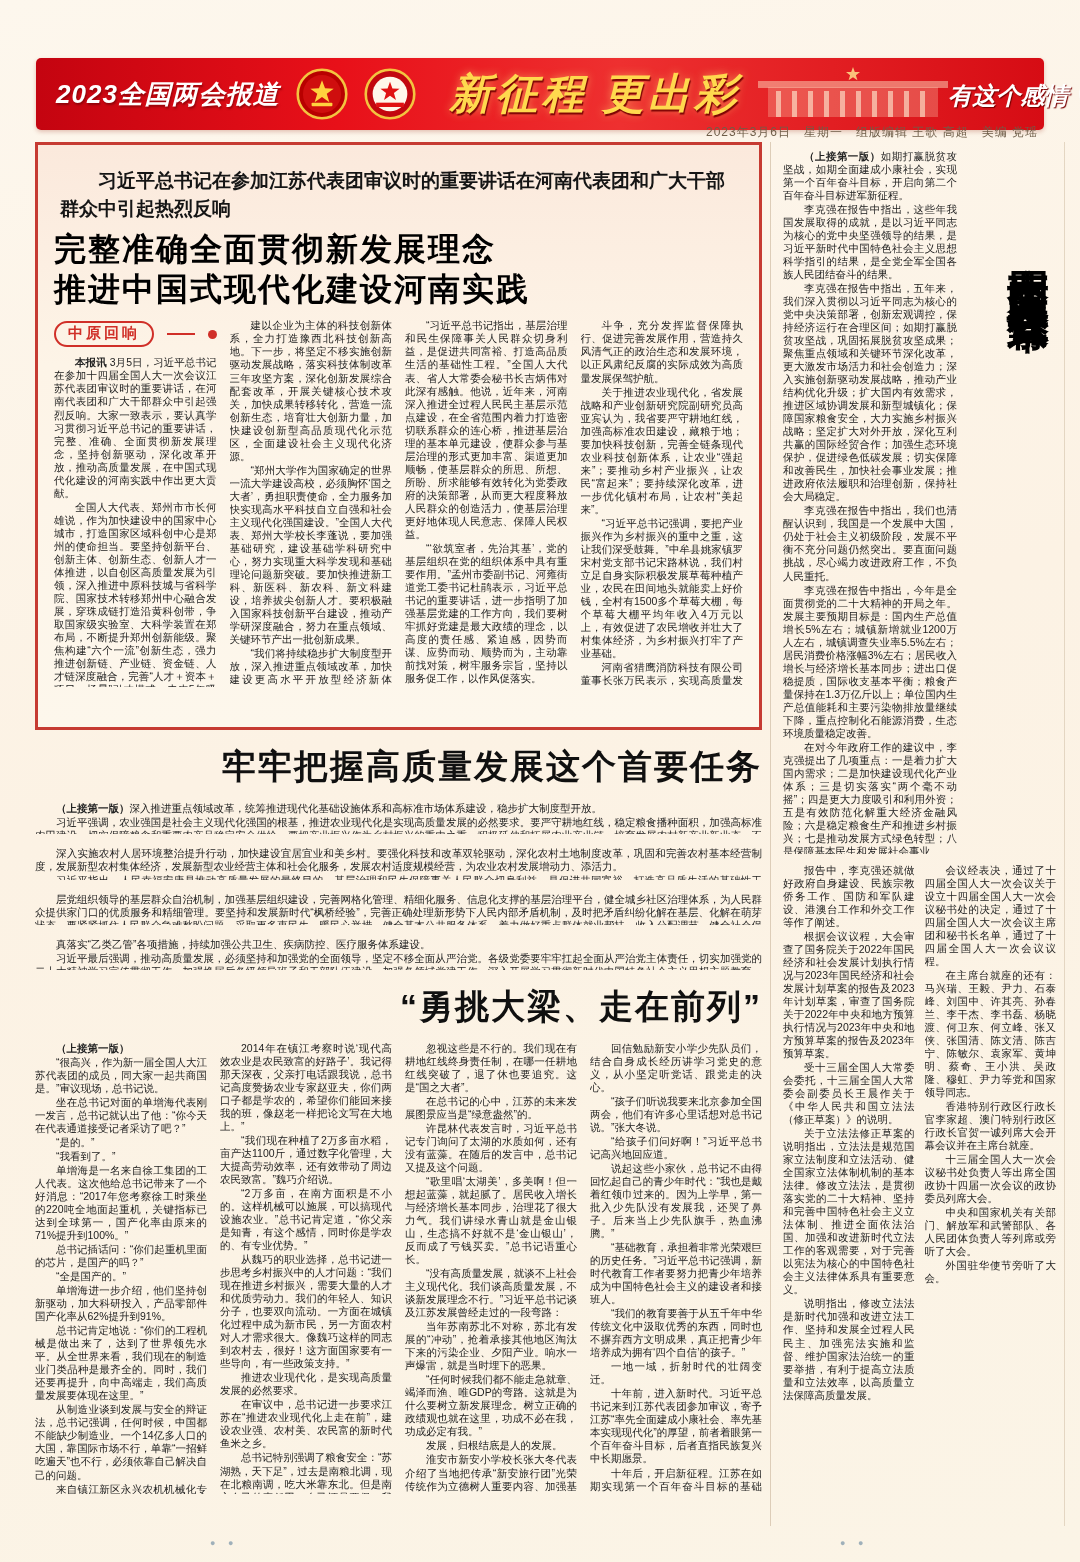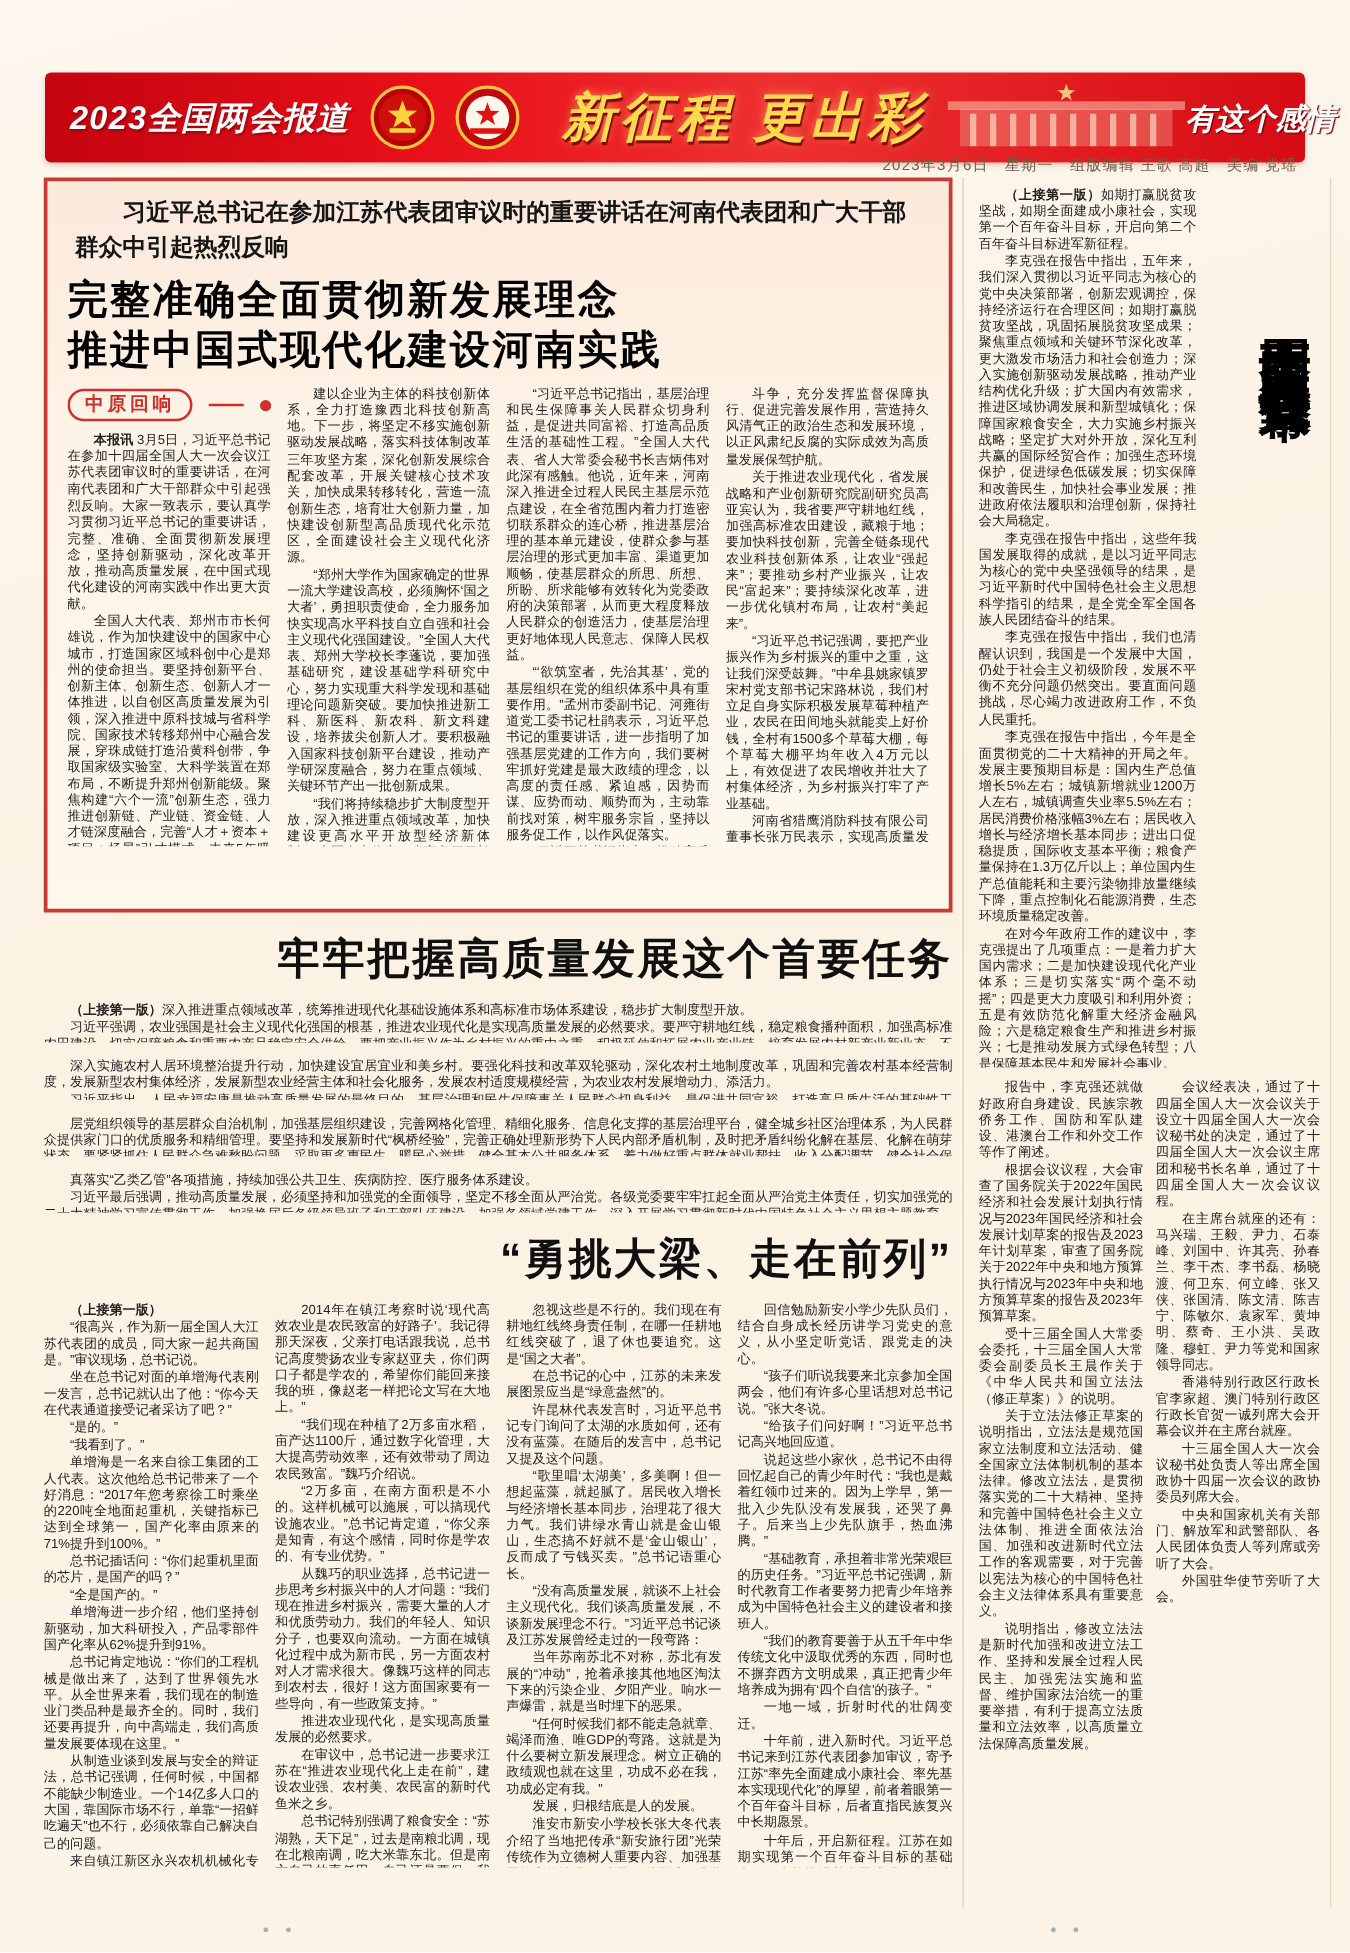--- a/index.html
+++ b/index.html
@@ -23,21 +23,21 @@
   .masthead{font-family:"Liberation Serif","DejaVu Serif",serif;font-style:italic;font-weight:700;
             font-size:24px;color:#fff;text-shadow:1px 1px 1px #700;}
   .pagenum{font-size:30px;font-weight:700;color:#fff;}
   .dateline{position:absolute;top:124px;right:42px;font-size:12px;color:#6f5e49;letter-spacing:1px;}
   
   .content{position:absolute;left:35px;top:142px;width:1030px;height:1384px;display:flex;gap:8px;}
   .left-zone{width:727px;flex:none;display:flex;flex-direction:column;}
   
   .lead-box{height:588px;box-sizing:border-box;border:3px solid #c63b32;
             background:linear-gradient(180deg,#fbe9dc 0%,#fdf4e7 38%,#fdf7ec 100%);
-            padding:10px 16px 8px;}
+            padding:20px 16px 8px;}
   .kicker{font-size:19px;font-weight:700;color:#151515;line-height:1.45;text-indent:2em;margin:2px 6px 0;}
   .headline{font-family:"Liberation Serif","DejaVu Serif",serif;font-weight:900;color:#000;
             font-size:32px;line-height:1.24;text-align:left;margin:8px 0 10px;letter-spacing:2px;}
   .cols{display:flex;gap:13px;overflow:hidden;}
   .col{flex:1;min-width:0;overflow:hidden;}
   .lead-cols{height:368px;}
   .para{font-size:10.5px;line-height:1.24;text-align:justify;color:#222;text-indent:2em;margin:0 0 1px;}
   .para b{font-weight:800;}
   .tag-row{display:flex;align-items:center;gap:13px;margin:2px 0 9px;text-align:center;}
   .tag{border:2px solid #d02f28;color:#d02f28;font-weight:800;font-size:15px;padding:1px 12px 2px;
@@ -220,22 +220,22 @@
             </div>
         </div>
       </section>
 
     </div>
 
     <aside class="right-zone">
       <div class="right-top">
         <div class="rcol-a">
             <p class="para"><b>（上接第一版）</b>如期打赢脱贫攻坚战，如期全面建成小康社会，实现第一个百年奋斗目标，开启向第二个百年奋斗目标进军新征程。</p>
+            <p class="para">李克强在报告中指出，这些年我国发展取得的成就，是以习近平同志为核心的党中央坚强领导的结果，是习近平新时代中国特色社会主义思想科学指引的结果，是全党全军全国各族人民团结奋斗的结果。</p>
             <p class="para">李克强在报告中指出，五年来，我们深入贯彻以习近平同志为核心的党中央决策部署，创新宏观调控，保持经济运行在合理区间；如期打赢脱贫攻坚战，巩固拓展脱贫攻坚成果；聚焦重点领域和关键环节深化改革，更大激发市场活力和社会创造力；深入实施创新驱动发展战略，推动产业结构优化升级；扩大国内有效需求，推进区域协调发展和新型城镇化；保障国家粮食安全，大力实施乡村振兴战略；坚定扩大对外开放，深化互利共赢的国际经贸合作；加强生态环境保护，促进绿色低碳发展；切实保障和改善民生，加快社会事业发展；推进政府依法履职和治理创新，保持社会大局稳定。</p>
-            <p class="para">李克强在报告中指出，这些年我国发展取得的成就，是以习近平同志为核心的党中央坚强领导的结果，是习近平新时代中国特色社会主义思想科学指引的结果，是全党全军全国各族人民团结奋斗的结果。</p>
             <p class="para">李克强在报告中指出，我们也清醒认识到，我国是一个发展中大国，仍处于社会主义初级阶段，发展不平衡不充分问题仍然突出。要直面问题挑战，尽心竭力改进政府工作，不负人民重托。</p>
             <p class="para">李克强在报告中指出，今年是全面贯彻党的二十大精神的开局之年。发展主要预期目标是：国内生产总值增长5%左右；城镇新增就业1200万人左右，城镇调查失业率5.5%左右；居民消费价格涨幅3%左右；居民收入增长与经济增长基本同步；进出口促稳提质，国际收支基本平衡；粮食产量保持在1.3万亿斤以上；单位国内生产总值能耗和主要污染物排放量继续下降，重点控制化石能源消费，生态环境质量稳定改善。</p>
             <p class="para">在对今年政府工作的建议中，李克强提出了几项重点：一是着力扩大国内需求；二是加快建设现代化产业体系；三是切实落实“两个毫不动摇”；四是更大力度吸引和利用外资；五是有效防范化解重大经济金融风险；六是稳定粮食生产和推进乡村振兴；七是推动发展方式绿色转型；八是保障基本民生和发展社会事业。</p>
           </div>
         <div class="v-headline">十四届全国人大一次会议在京开幕</div>
       </div>
       <div class="right-bottom">
         <div class="rcol">
             <p class="para">报告中，李克强还就做好政府自身建设、民族宗教侨务工作、国防和军队建设、港澳台工作和外交工作等作了阐述。</p>
             <p class="para">根据会议议程，大会审查了国务院关于2022年国民经济和社会发展计划执行情况与2023年国民经济和社会发展计划草案的报告及2023年计划草案，审查了国务院关于2022年中央和地方预算执行情况与2023年中央和地方预算草案的报告及2023年预算草案。</p>

